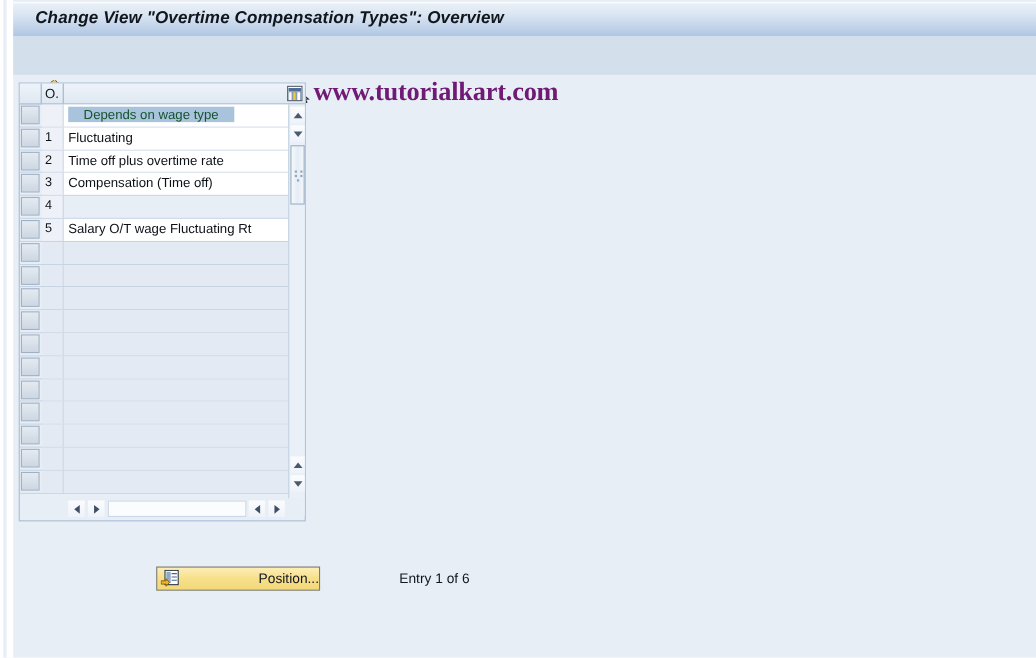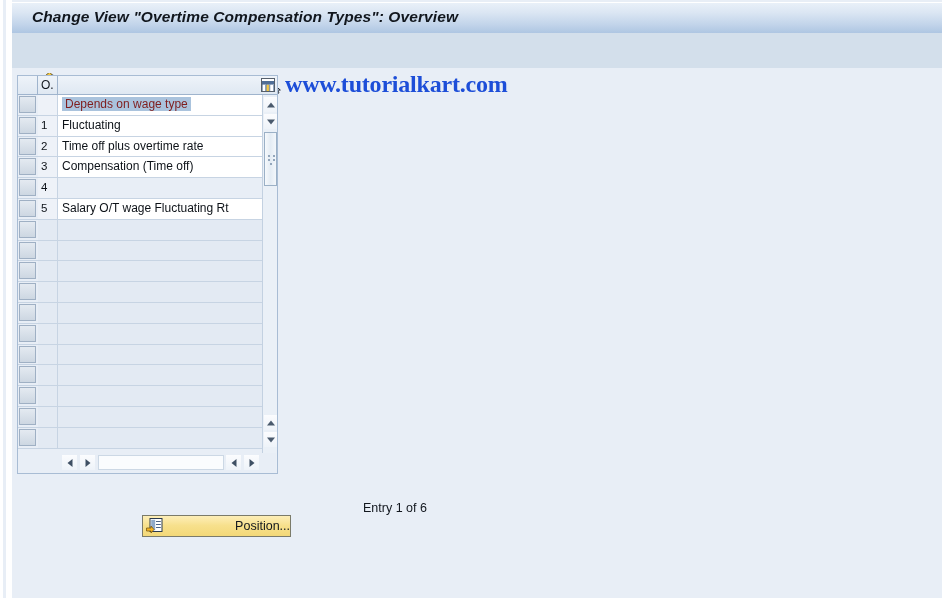--- a/index.html
+++ b/index.html
@@ -77,21 +77,21 @@
     color: #0a0f16;
     white-space: nowrap;
   }
   #watermark {
     position: absolute;
     left: 273px;
     top: 38px;
     font-family: "Liberation Serif", serif;
     font-size: 24px;
     font-weight: bold;
-    color: #1d4ed8;
+    color: #701a75;
     white-space: nowrap;
     letter-spacing: -0.2px;
     pointer-events: none;
   }
 
   
   #table-panel {
     position: absolute;
     left: 14px;
     top: 75px;
@@ -178,22 +178,22 @@
     white-space: nowrap;
     overflow: hidden;
   }
   .grid-row.filled .cell-o,
   .grid-row.filled .cell-text { background: #ffffff; }
   .grid-row.filled .cell-o { background: #eef2f8; }
   .grid-row.empty  .cell-o,
   .grid-row.empty  .cell-text { background: #e3eaf3; }
   .cell-text .sel-span {
     background: #aac3dd;
-    color: #7f1d1d;
-    padding: 0 3px;
+    color: #14532d;
+    padding: 0 14px;
   }
 
   
   #v-scroll {
     position: absolute;
     right: 0; top: 19px;
     width: 15px;
     height: 374px;
     background: #eaf0f7;
     border-left: 1px solid #c3d1e1;
@@ -304,21 +304,21 @@
   #position-label {
     width: 100%;
     text-align: right;
     padding-left: 14px;
     font-size: 12.5px;
     color: #12171e;
     box-sizing: border-box;
   }
   #entry-count {
     position: absolute;
-    left: 360px; top: 501px;
+    left: 360px; top: 519px;
     font-size: 12.5px;
     color: #12171e;
     white-space: nowrap;
   }
 </style>
 </head>
 <body>
 
 <div id="app-window">
 

